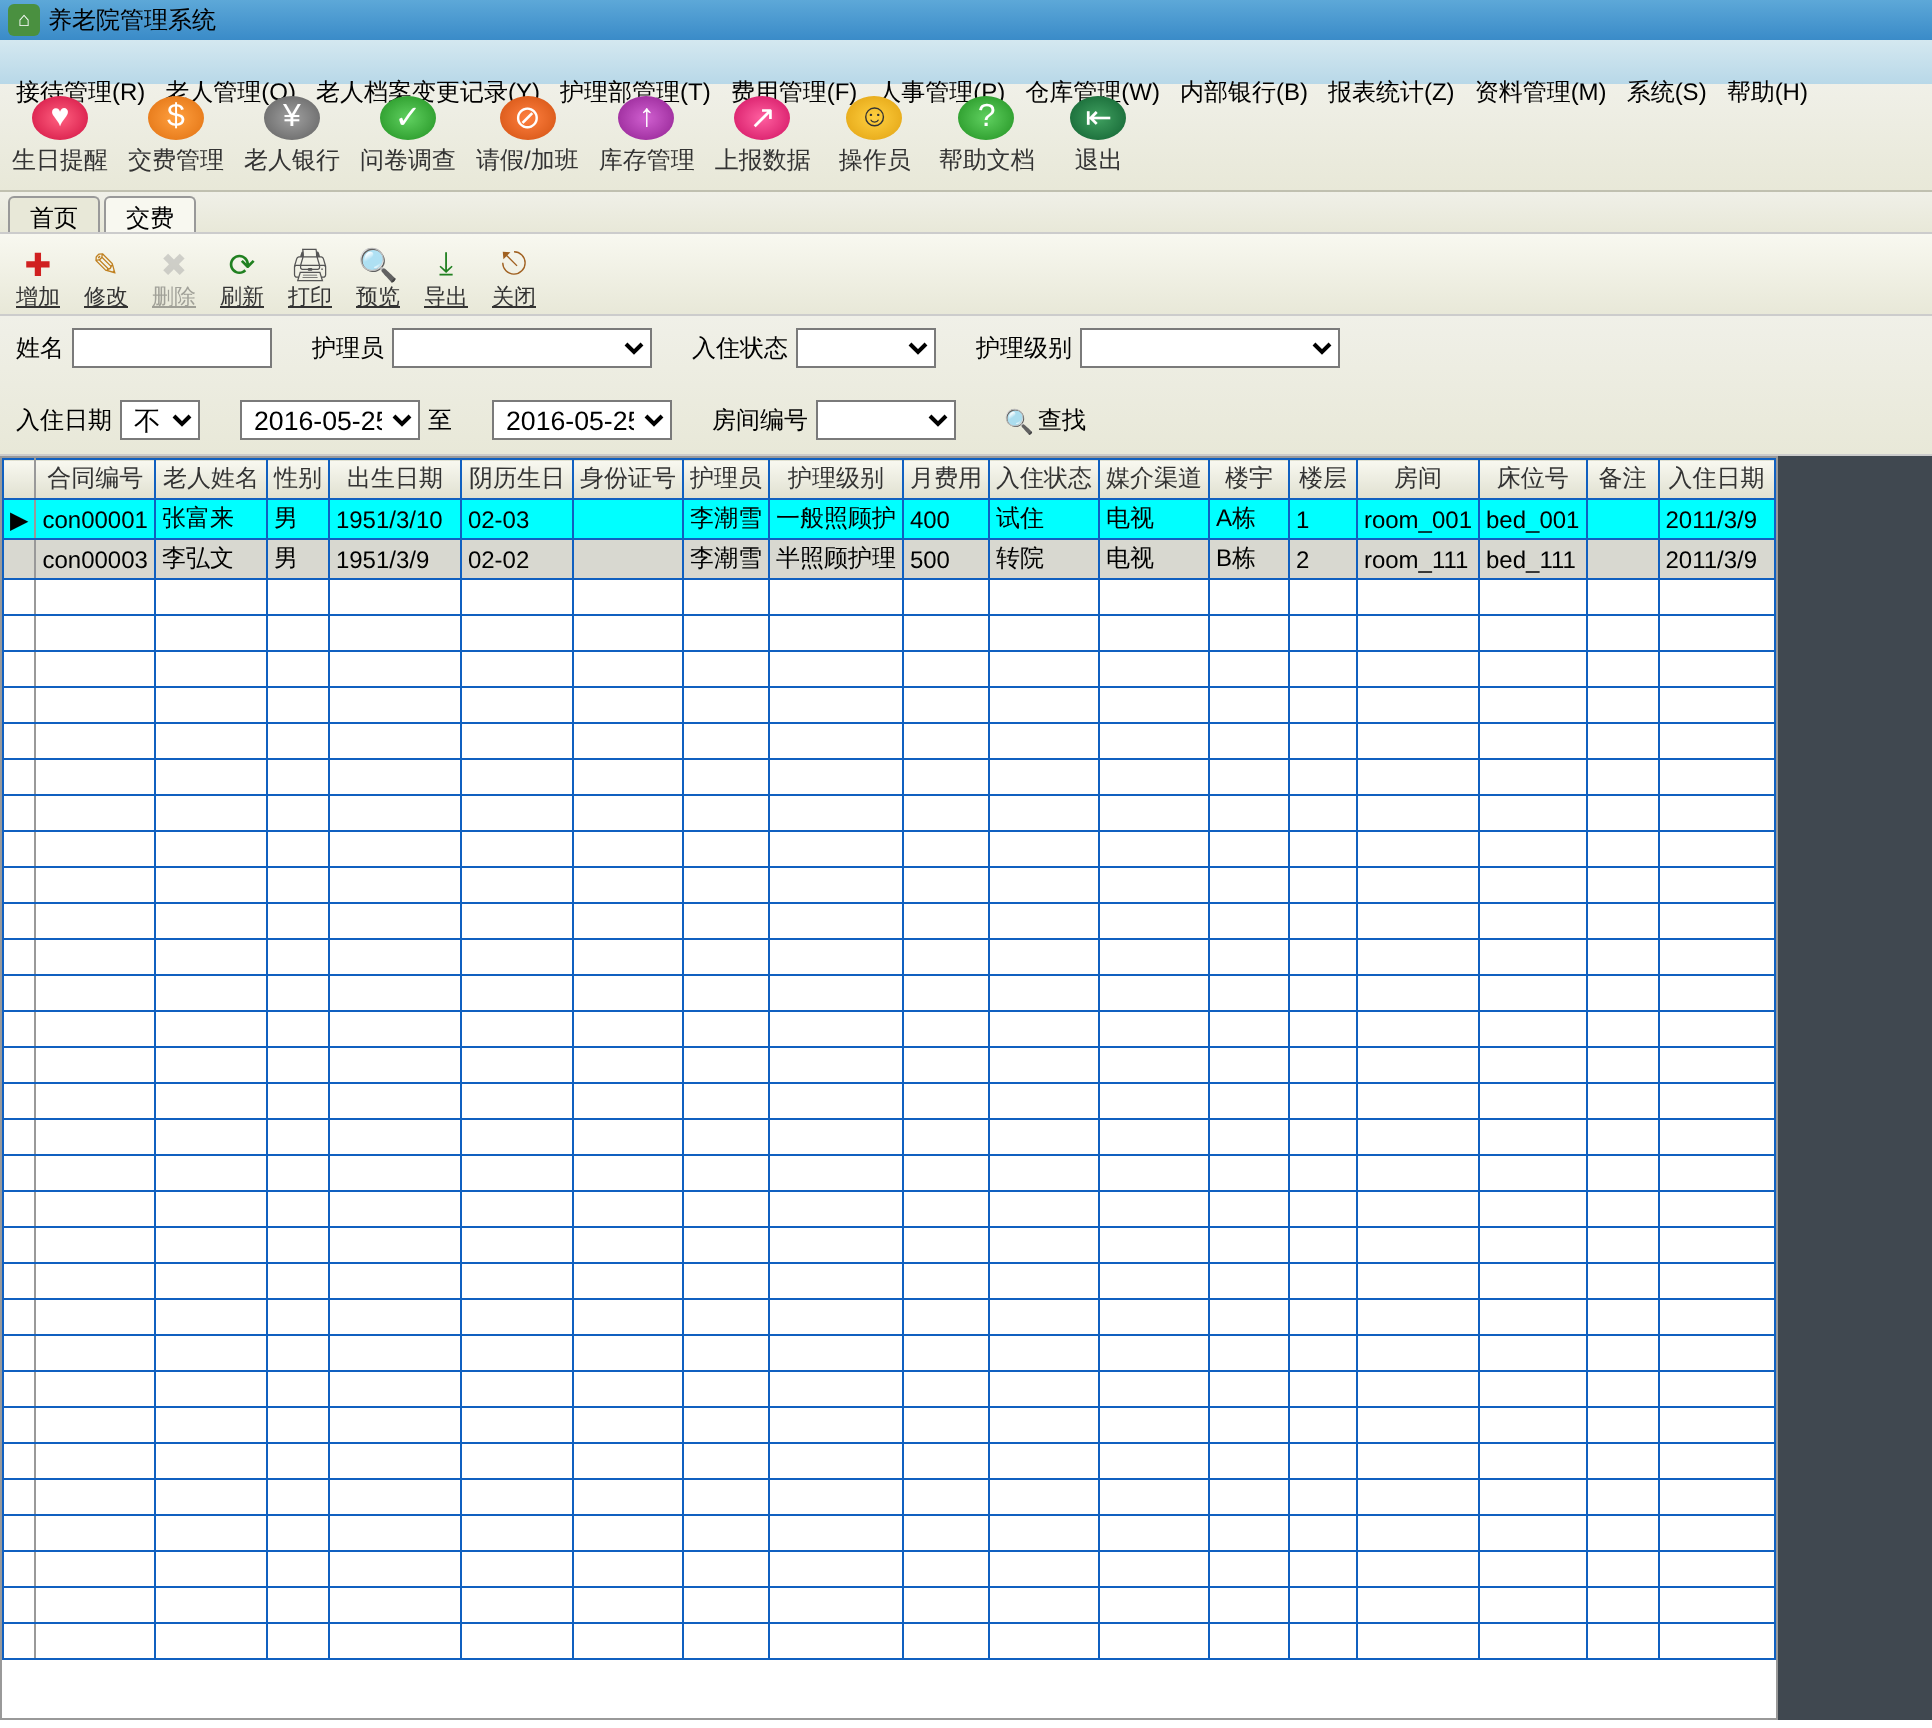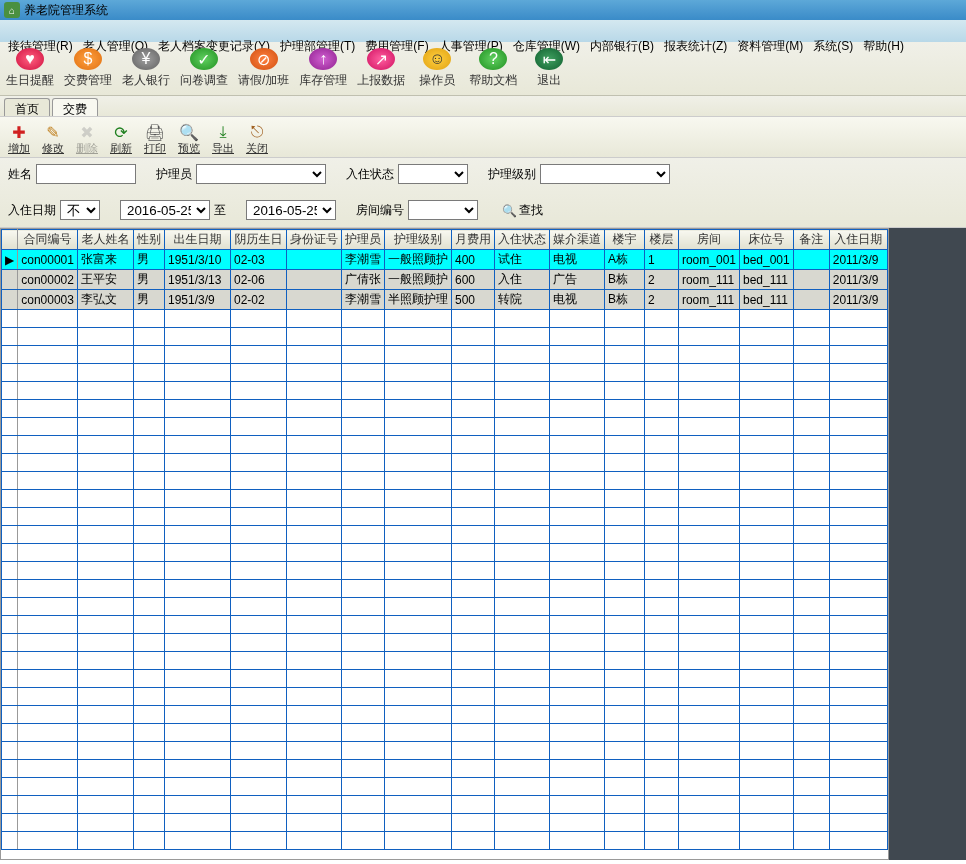--- a/index.html
+++ b/index.html
@@ -232,40 +232,20 @@
             <td>电视</td>
             <td>A栋</td>
             <td class="num">1</td>
             <td>room_001</td>
             <td>bed_001</td>
             <td></td>
             <td>2011/3/9</td>
           </tr>
           <tr class="normal">
             <td class="rowmark"></td>
-            <td>con00002</td>
-            <td>王平安</td>
-            <td>男</td>
-            <td>1951/3/13</td>
-            <td>02-06</td>
-            <td></td>
-            <td>广倩张</td>
-            <td>一般照顾护</td>
-            <td class="num">600</td>
-            <td>入住</td>
-            <td>广告</td>
-            <td>B栋</td>
-            <td class="num">2</td>
-            <td>room_111</td>
-            <td>bed_111</td>
-            <td></td>
-            <td>2011/3/9</td>
-          </tr>
-          <tr class="normal">
-            <td class="rowmark"></td>
             <td>con00003</td>
             <td>李弘文</td>
             <td>男</td>
             <td>1951/3/9</td>
             <td>02-02</td>
             <td></td>
             <td>李潮雪</td>
             <td>半照顾护理</td>
             <td class="num">500</td>
             <td>转院</td>

